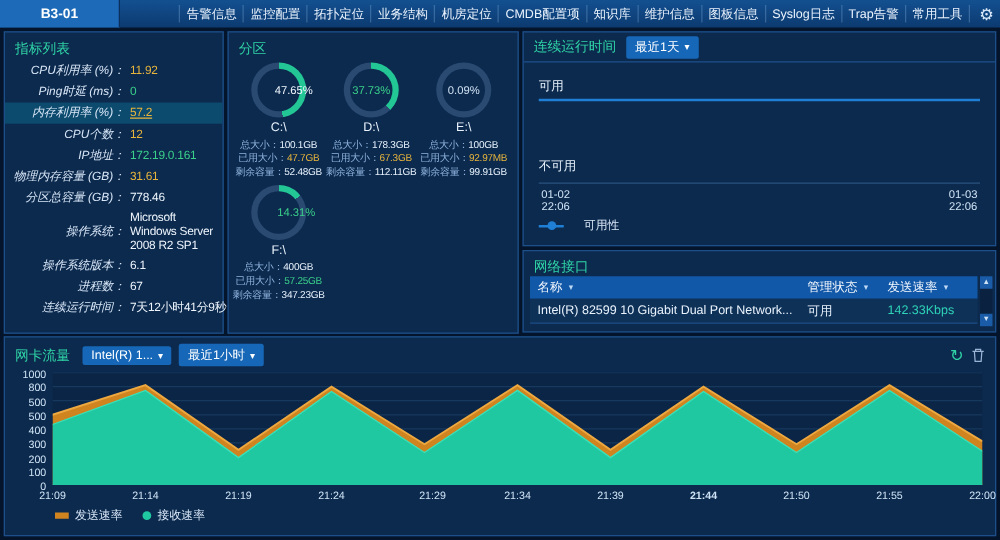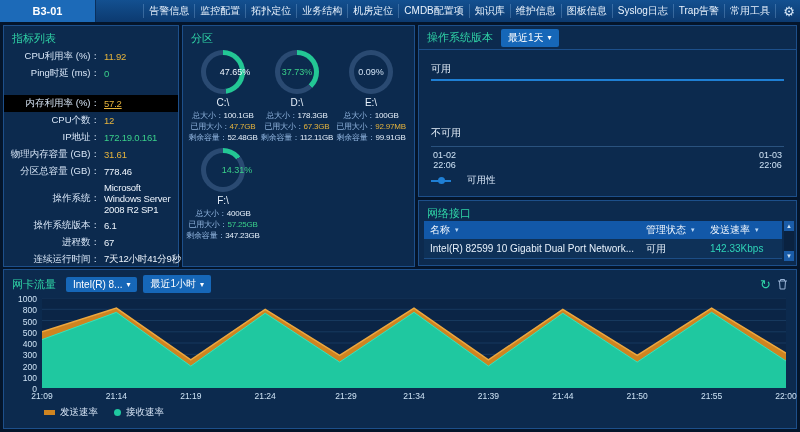--- a/index.html
+++ b/index.html
@@ -19,22 +19,22 @@
   .gear { position:absolute; right:5px; top:0; height:22px; display:flex; align-items:center;
           color:#d8e8f8; font-size:13px; cursor:pointer; }
 
   
   .panel { position:absolute; background:#0c2a4e; border:1px solid #1d4f8a; }
   .ptitle { color:#2fd3a6; font-size:11px; padding:5px 8px 2px; }
 
   
   .metrics { left:3px; top:25px; width:176px; height:242px; }
   .mrow { display:flex; align-items:center; min-height:17px; padding:0 2px; }
-  .mrow.hl { background:#000000;margin-top:13px; }
-  .mlabel { width:94px; flex:none; text-align:right; color:#d8e6f7; font-size:9.5px; white-space:nowrap; }
+  .mrow.hl { background:#0c4a6e; }
+  .mlabel { width:94px; flex:none; text-align:right; color:#d8e6f7; font-size:9.5px; white-space:nowrap;font-style:italic; }
   .mvalue { flex:1; padding-left:4px; font-size:9.5px; white-space:nowrap; letter-spacing:-0.2px; }
   .mvalue.wrap { white-space:normal; line-height:11px; padding:2px 0 2px 4px; }
   .mvalue.link { text-decoration:underline; cursor:pointer; }
 
   
   .partitions { left:182px; top:25px; width:233px; height:242px; }
   .pgrid { display:flex; flex-wrap:wrap; padding:0 3px; }
   .pcell { width:74px; display:flex; flex-direction:column; align-items:center; margin-bottom:3px; }
   .donut { position:relative; width:44px; height:44px; border-radius:50%; margin-top:2px;
            background:conic-gradient(#23c795 0deg,#2a4a72 0deg); }
@@ -218,21 +218,21 @@
         <div class="pstat"><span class="sl">总大小：</span><span class="sv">400GB</span></div>
         <div class="pstat"><span class="sl">已用大小：</span><span class="sv" style="color: rgb(58, 208, 138);">57.25GB</span></div>
         <div class="pstat"><span class="sl">剩余容量：</span><span class="sv">347.23GB</span></div>
       </div>
 
     </div>
   </div>
 
   <div class="panel availability">
     <div class="ahead">
-      <span class="ptitle" style="padding:0;">操作系统版本</span>
+      <span class="ptitle" style="padding:0;">连续运行时间</span>
       <span class="dropdown">
         <span>最近1天</span>
         <span class="dd-caret">▾</span>
       </span>
     </div>
     <div class="aplot">
       <div class="up-label">可用</div>
       <div class="up-line"></div>
       <div class="down-label">不可用</div>
       <div class="axisline"></div>
@@ -277,21 +277,21 @@
     <div class="vscroll">
       <div class="sarrow up">▲</div>
       <div class="sarrow down">▼</div>
     </div>
   </div>
 
   <div class="panel traffic">
     <div class="thead-row">
       <span class="ttitle">网卡流量</span>
       <span class="dropdown">
-        <span>Intel(R) 8...</span>
+        <span>Intel(R) 1...</span>
         <span class="dd-caret">▾</span>
       </span>
       <span class="dropdown">
         <span>最近1小时</span>
         <span class="dd-caret">▾</span>
       </span>
       <span class="spacer"></span>
       <span class="icon-refresh">↻</span>
       <span class="icon-trash">
         <svg width="11" height="12" viewBox="0 0 11 12">
@@ -329,21 +329,21 @@
           </svg>
       </div>
       <div class="xlabels" id="x-labels">
           <div class="xlab" style="left: 0px;">21:09</div>
           <div class="xlab" style="left: 74.4px;">21:14</div>
           <div class="xlab" style="left: 148.8px;">21:19</div>
           <div class="xlab" style="left: 223.2px;">21:24</div>
           <div class="xlab" style="left: 304px;">21:29</div>
           <div class="xlab" style="left: 372px;">21:34</div>
           <div class="xlab" style="left: 446.4px;">21:39</div>
-          <div class="xlab" style="left: 520.8px;">21:44</div>
+          <div class="xlab" style="left: 520.8px; font-weight: bold;">21:44</div>
           <div class="xlab" style="left: 595.2px;">21:50</div>
           <div class="xlab" style="left: 669.6px;">21:55</div>
           <div class="xlab" style="left: 744px;">22:00</div>
         </div>
       <div class="tleg">
         <span class="item">
           <span class="m-send"></span>
           <span>发送速率</span>
         </span>
         <span class="item">

